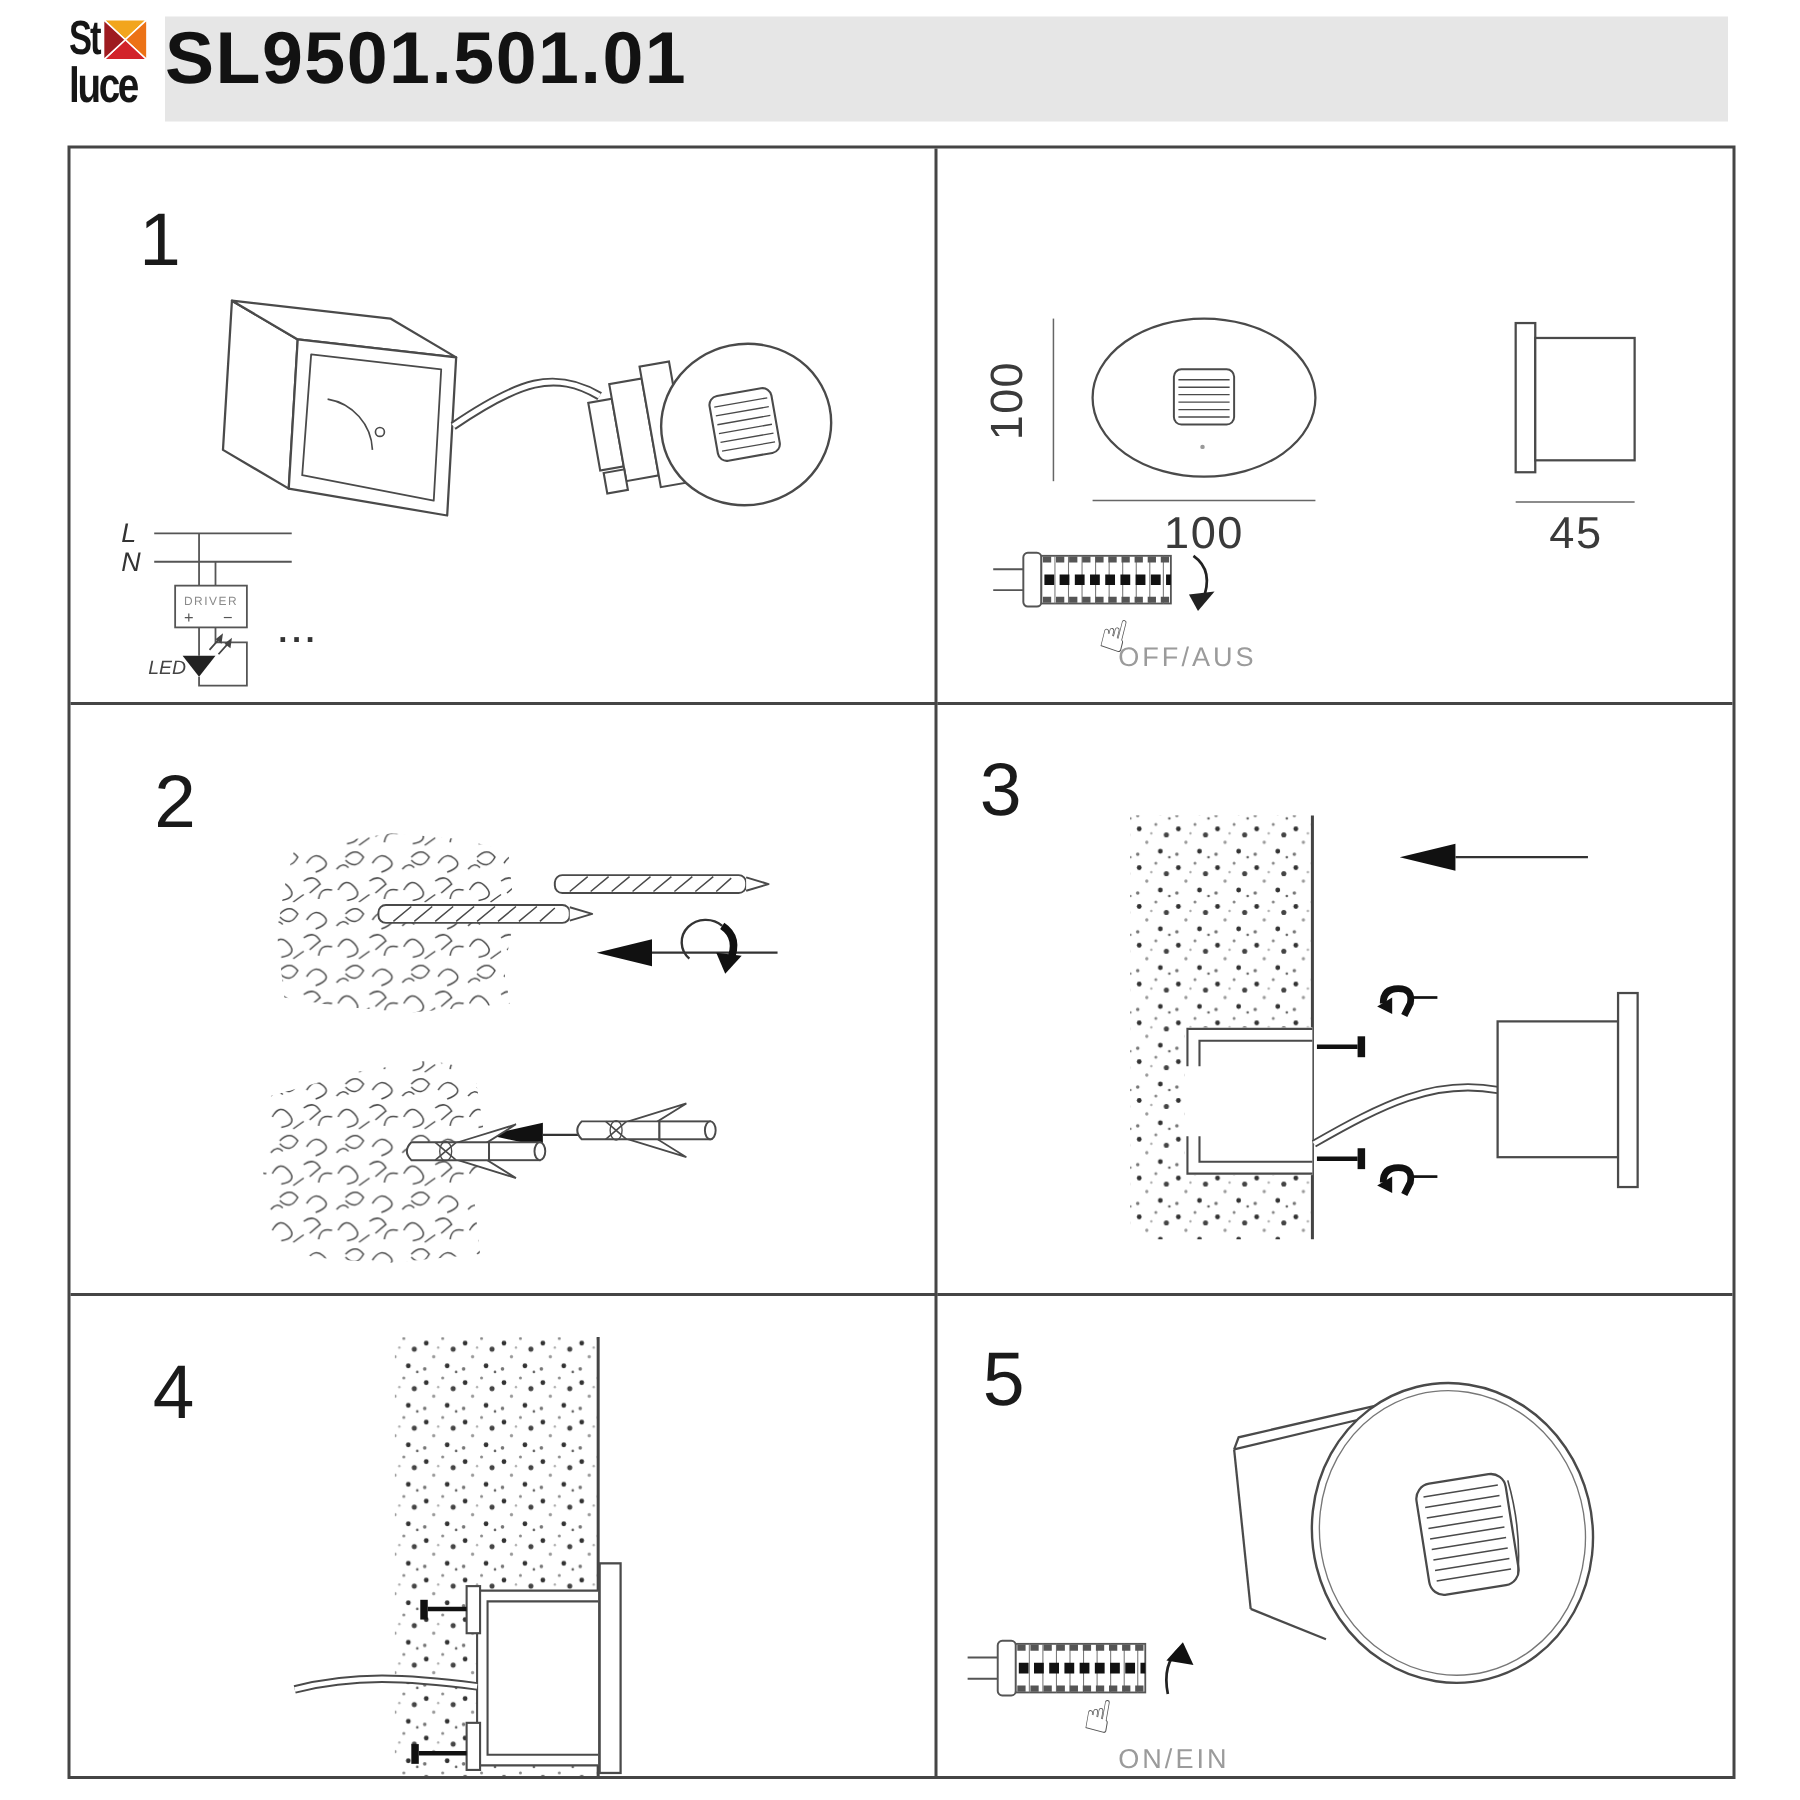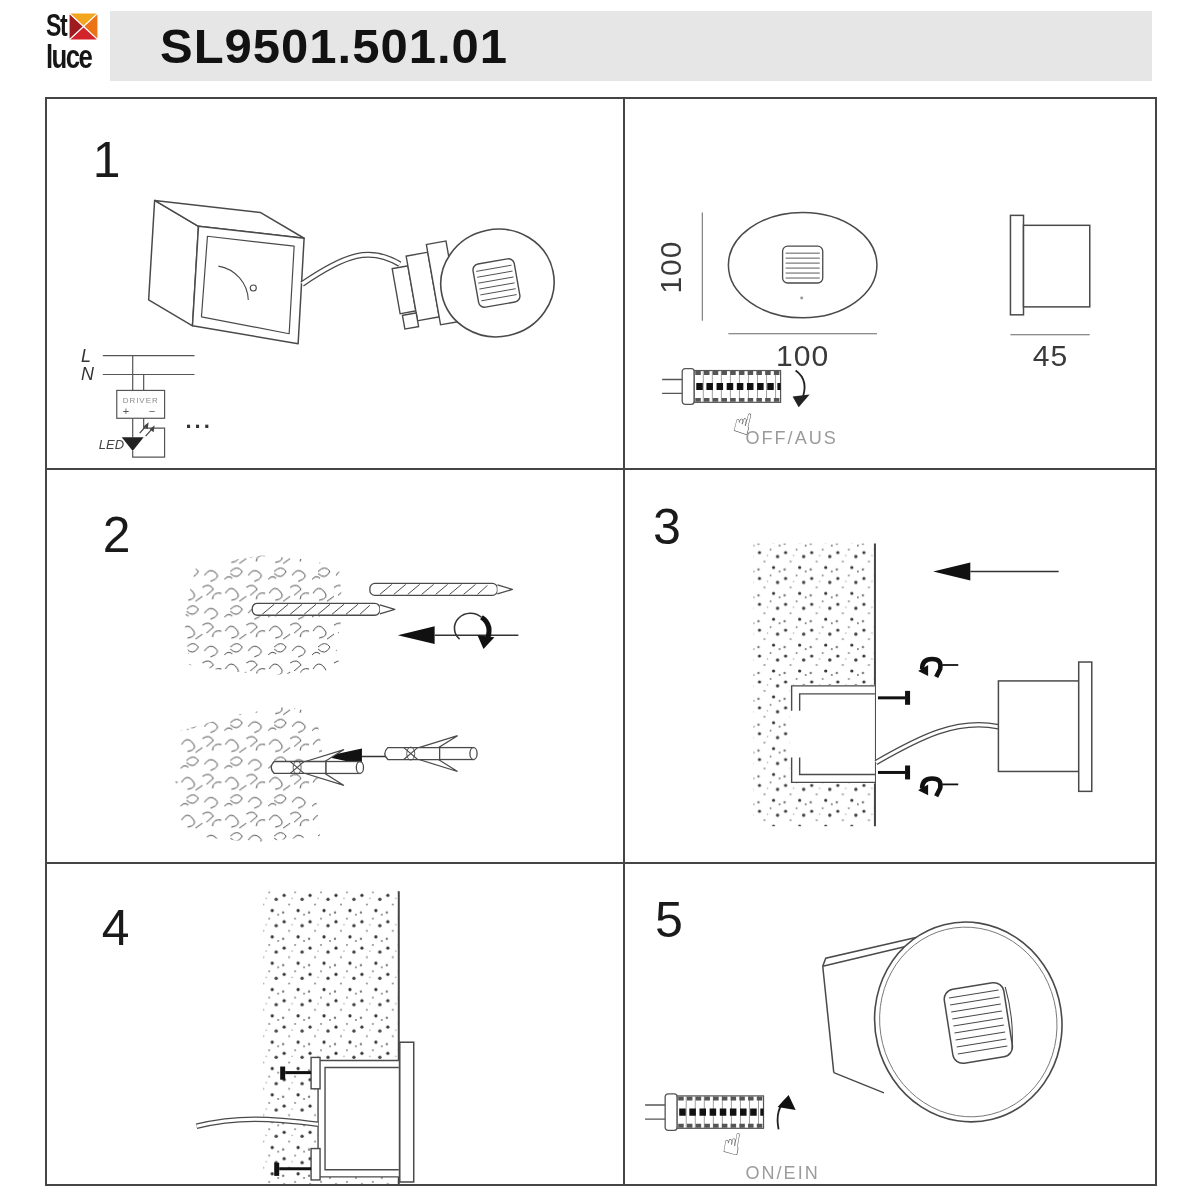--- a/index.html
+++ b/index.html
@@ -8,21 +8,21 @@
 
   
   .logo { position:absolute; left:46px; top:10px; color:#161616; }
   .logo-row { display:flex; align-items:flex-start; height:32px; }
   .logo-st { display:inline-block; font-size:32px; font-weight:700; letter-spacing:-2px;
              line-height:.95; transform:scaleX(.72); transform-origin:left top; }
   .logo-mark { margin-left:-6px; margin-top:2px; }
   .logo-luce { display:inline-block; font-size:33px; font-weight:700; letter-spacing:-2px;
                line-height:.9; transform:scaleX(.78); transform-origin:left top; }
   .title-bar { position:absolute; left:110px; top:11px; width:1042px; height:70px;
-               background:#e6e6e6; display:flex; align-items:center; padding-left:50px;
+               background:#e6e6e6; display:flex; align-items:flex-start; 
                box-sizing:border-box; }
   .title-bar span { font-size:49px; font-weight:700; letter-spacing:1px; color:#121212; }
 
   
   .grid { position:absolute; left:45px; top:97px; width:1112px; height:1089px;
           border:2px solid #454545; box-sizing:border-box;
           display:grid; grid-template-columns:578px 1fr; grid-template-rows:371px 394px 1fr; }
   .panel { position:relative; border-color:#454545; }
   .p-tl, .p-ml, .p-bl { border-right:2px solid #454545; }
   .p-tl, .p-tr, .p-ml, .p-mr { border-bottom:2px solid #454545; }

